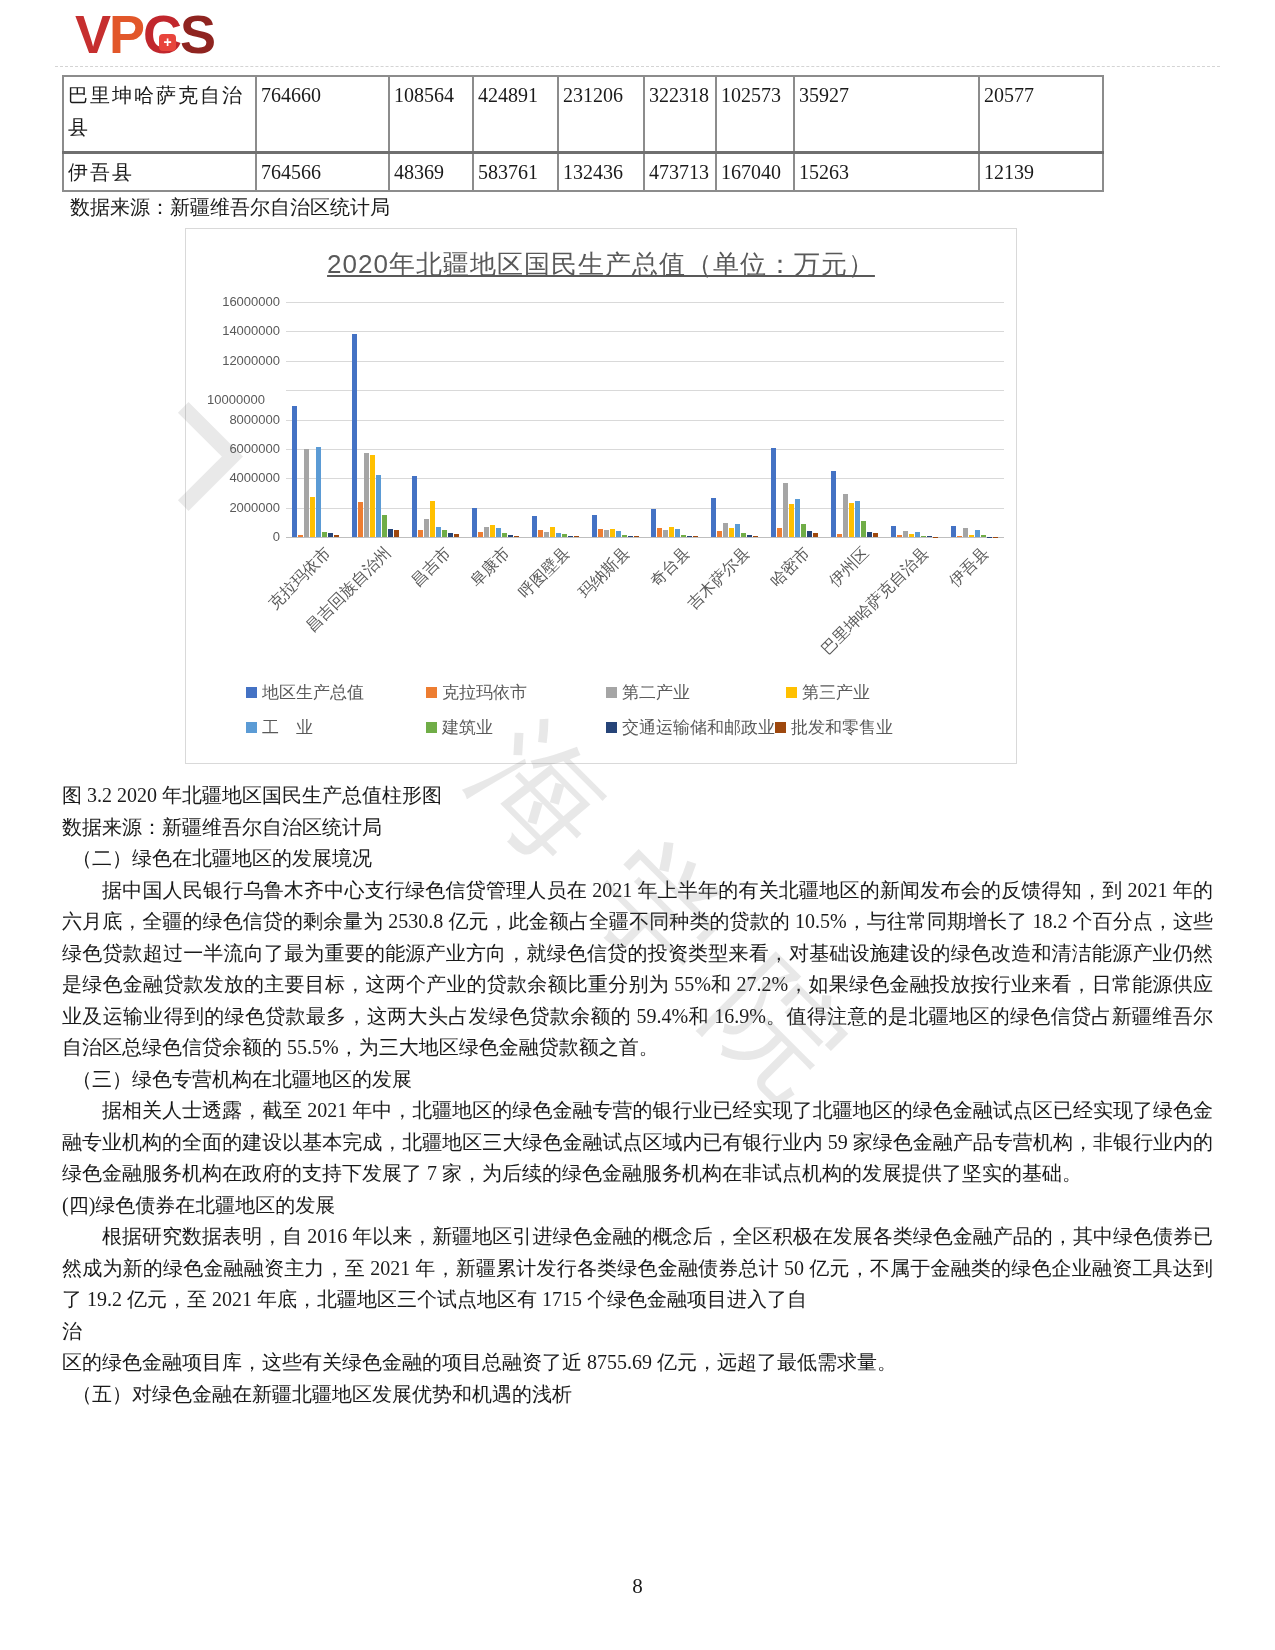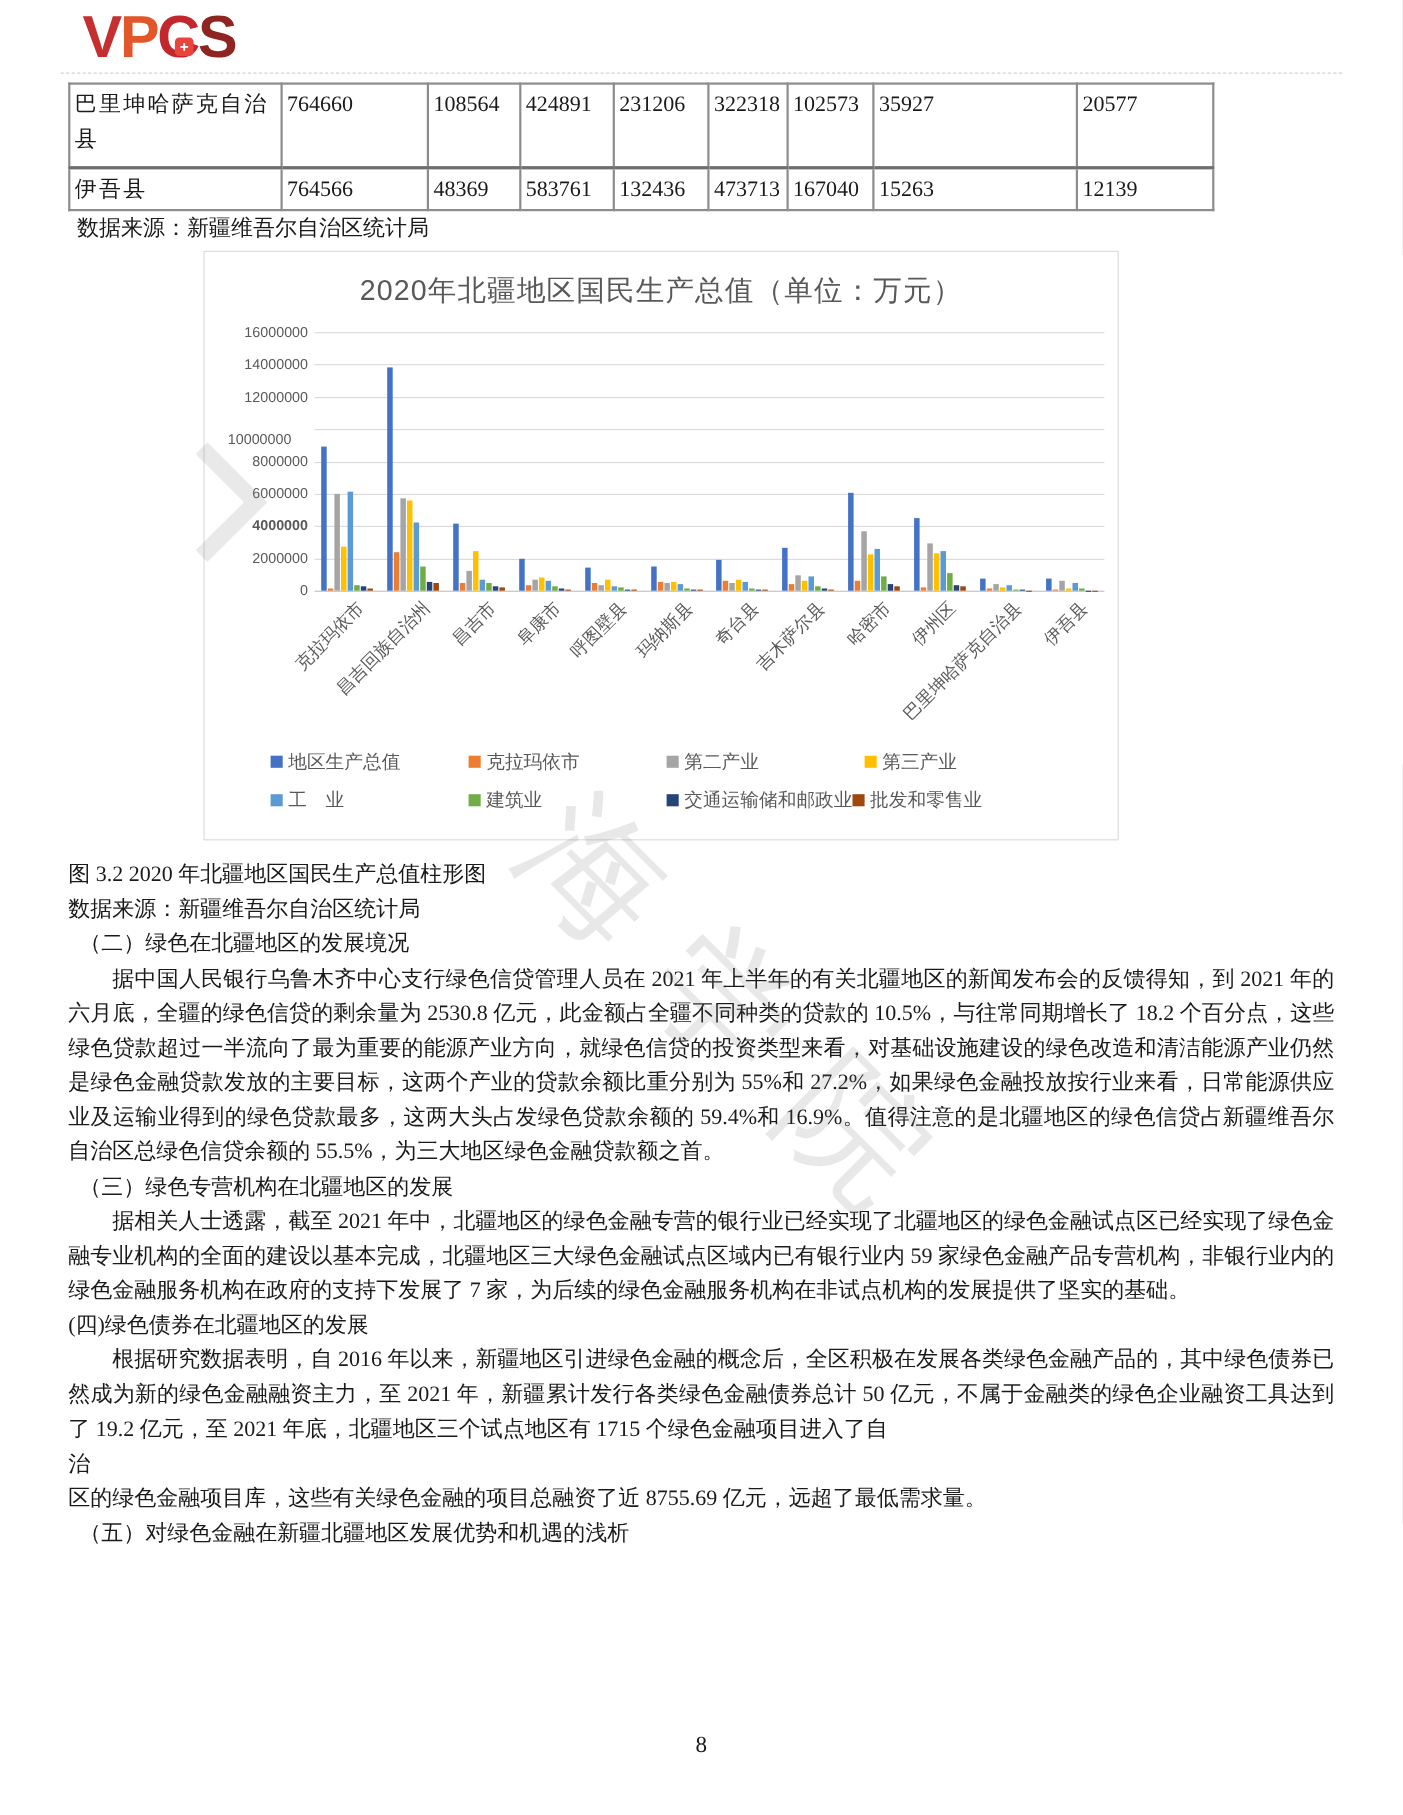--- a/index.html
+++ b/index.html
@@ -31,21 +31,21 @@
   .dtable tr.r2 td{height:32px;}
   .row-label{letter-spacing:2px;}
 
   
   .note-top{position:absolute;top:194px;left:70px;font-size:20px;}
 
   
   .chartbox{position:absolute;top:228px;left:185px;width:830px;height:534px;background:#fff;
             border:1px solid #d9d9d9;font-family:"Liberation Sans","DejaVu Sans",sans-serif;}
   .chart-title{position:absolute;top:18px;left:0;width:100%;text-align:center;font-size:26px;color:#595959;
-               letter-spacing:1px;}
+               letter-spacing:1px;text-decoration:underline;}
   .plot{position:absolute;left:100px;top:73px;width:718px;height:235px;}
   .gridline{position:absolute;left:0;width:100%;height:0;border-top:1px solid #d9d9d9;}
   .gridline.axis{border-top:1px solid #bfbfbf;}
   .ytick{position:absolute;left:6px;width:88px;text-align:right;font-size:13px;color:#595959;}
   .bar-group{position:absolute;bottom:0;height:100%;display:flex;align-items:flex-end;justify-content:center;gap:1px;}
   .bar{width:5px;}
   .xanchor{position:absolute;width:0;height:0;}
   .xlabel{position:absolute;right:0;top:0;white-space:nowrap;font-size:16px;color:#595959;
           transform:rotate(-45deg);transform-origin:top right;}
   .legend-row{position:absolute;left:60px;display:flex;font-size:17px;color:#595959;}
@@ -297,21 +297,21 @@
           <span class="legend-swatch" style="background: rgb(158, 72, 14);"></span>
           <span>批发和零售业</span>
         </div>
       </div>
   <div class="ytick" style="top: 65px;">16000000</div>
       <div class="ytick" style="top: 94.375px;">14000000</div>
       <div class="ytick" style="top: 123.75px;">12000000</div>
       <div class="ytick" style="top: 163px; text-align: center;">10000000</div>
       <div class="ytick" style="top: 182.5px;">8000000</div>
       <div class="ytick" style="top: 211.875px;">6000000</div>
-      <div class="ytick" style="top: 241.25px; font-weight: bold;">4000000</div>
+      <div class="ytick" style="top: 241.25px;">4000000</div>
       <div class="ytick" style="top: 270.625px;">2000000</div>
       <div class="ytick" style="top: 300px;">0</div>
       <div class="xanchor" style="left: 134.917px; top: 314px;">
         <span class="xlabel">克拉玛依市</span>
       </div>
       <div class="xanchor" style="left: 194.75px; top: 314px;">
         <span class="xlabel">昌吉回族自治州</span>
       </div>
       <div class="xanchor" style="left: 254.583px; top: 314px;">
         <span class="xlabel">昌吉市</span>

